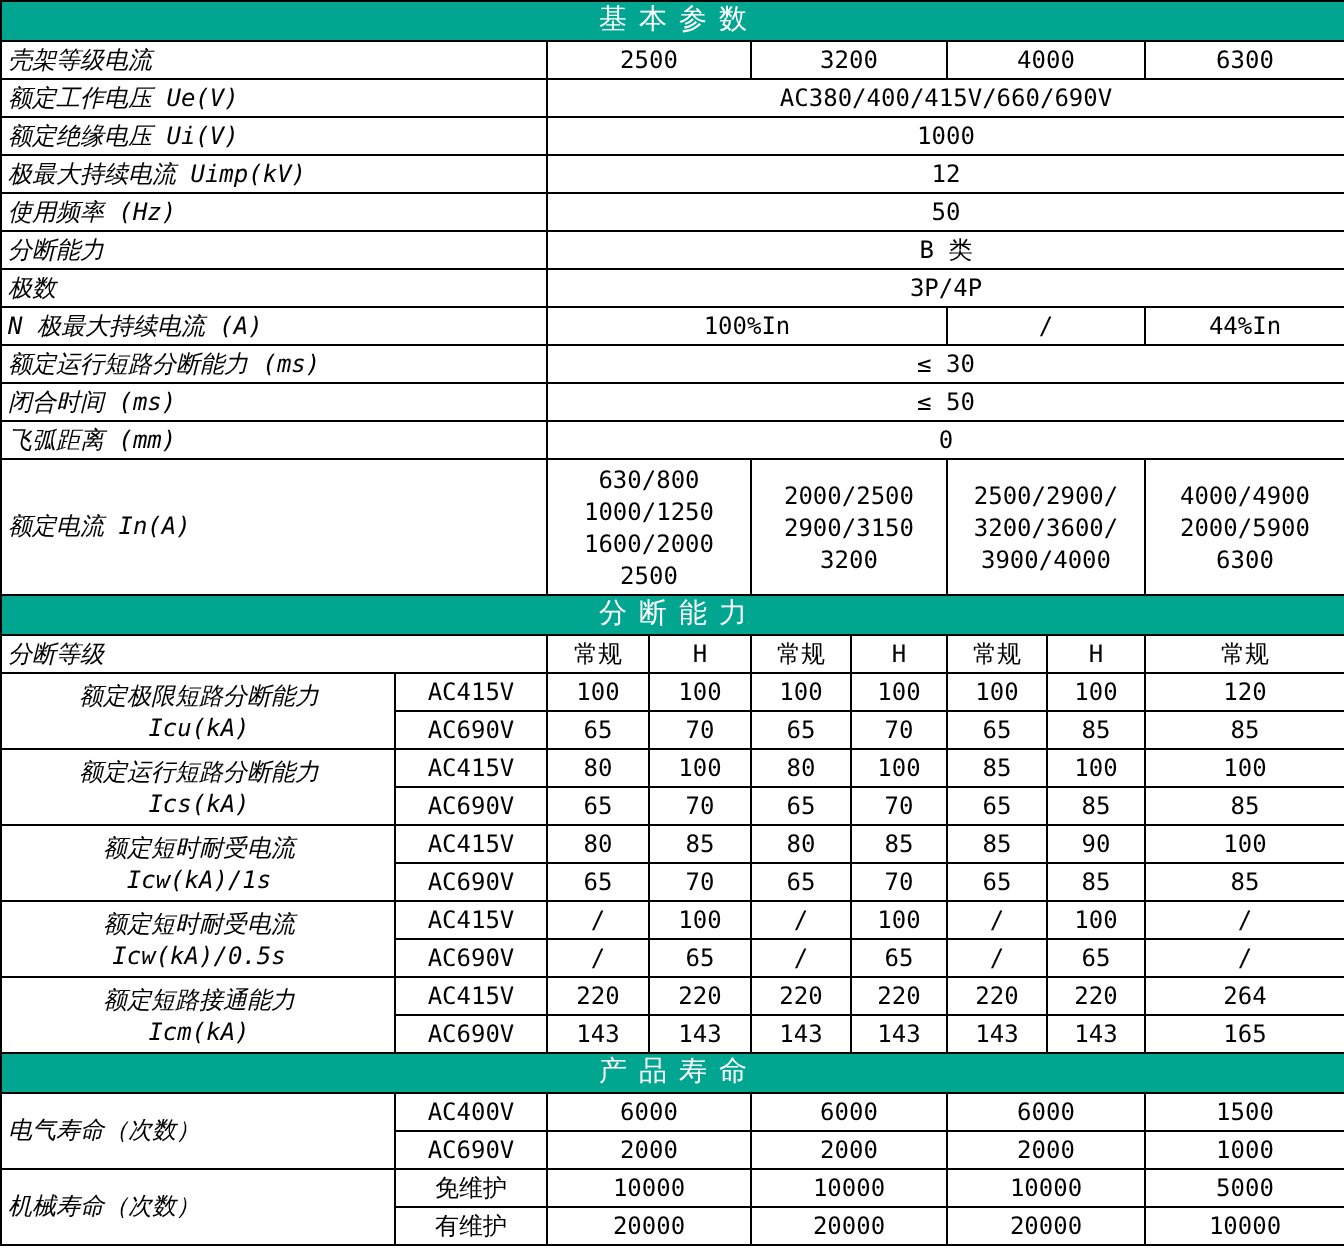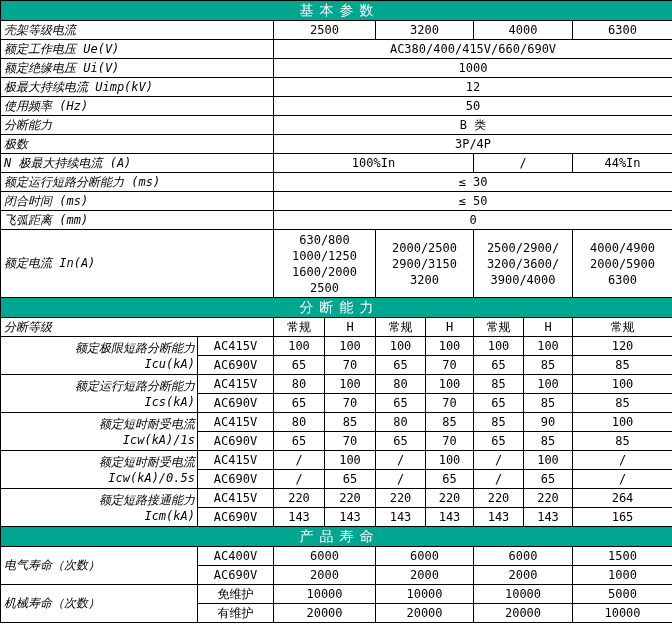--- a/index.html
+++ b/index.html
@@ -32,21 +32,21 @@
     font-size: 14px;
     letter-spacing: 6px;
     padding-left: 8px; 
     height: 20px;
   }
   td.lbl { text-align: left; padding-left: 3px; font-style: italic; }
   td.val { text-align: center; }
   tr.h19 { height: 19px; }
   tr.h68 { height: 68px; }
   td.lines div, td.lbl2 div { line-height: 16px; text-align: center; }
-  td.lbl2 div { text-align: right; }
+  td.lbl2 div { text-align: center; }
   td.lines { padding: 1px 0; }
 </style>
 </head>
 <body>
 
 <table class="spec">
   <colgroup>
     <col style="width:197px">
       <col style="width:76px">
     <col style="width:51px">

